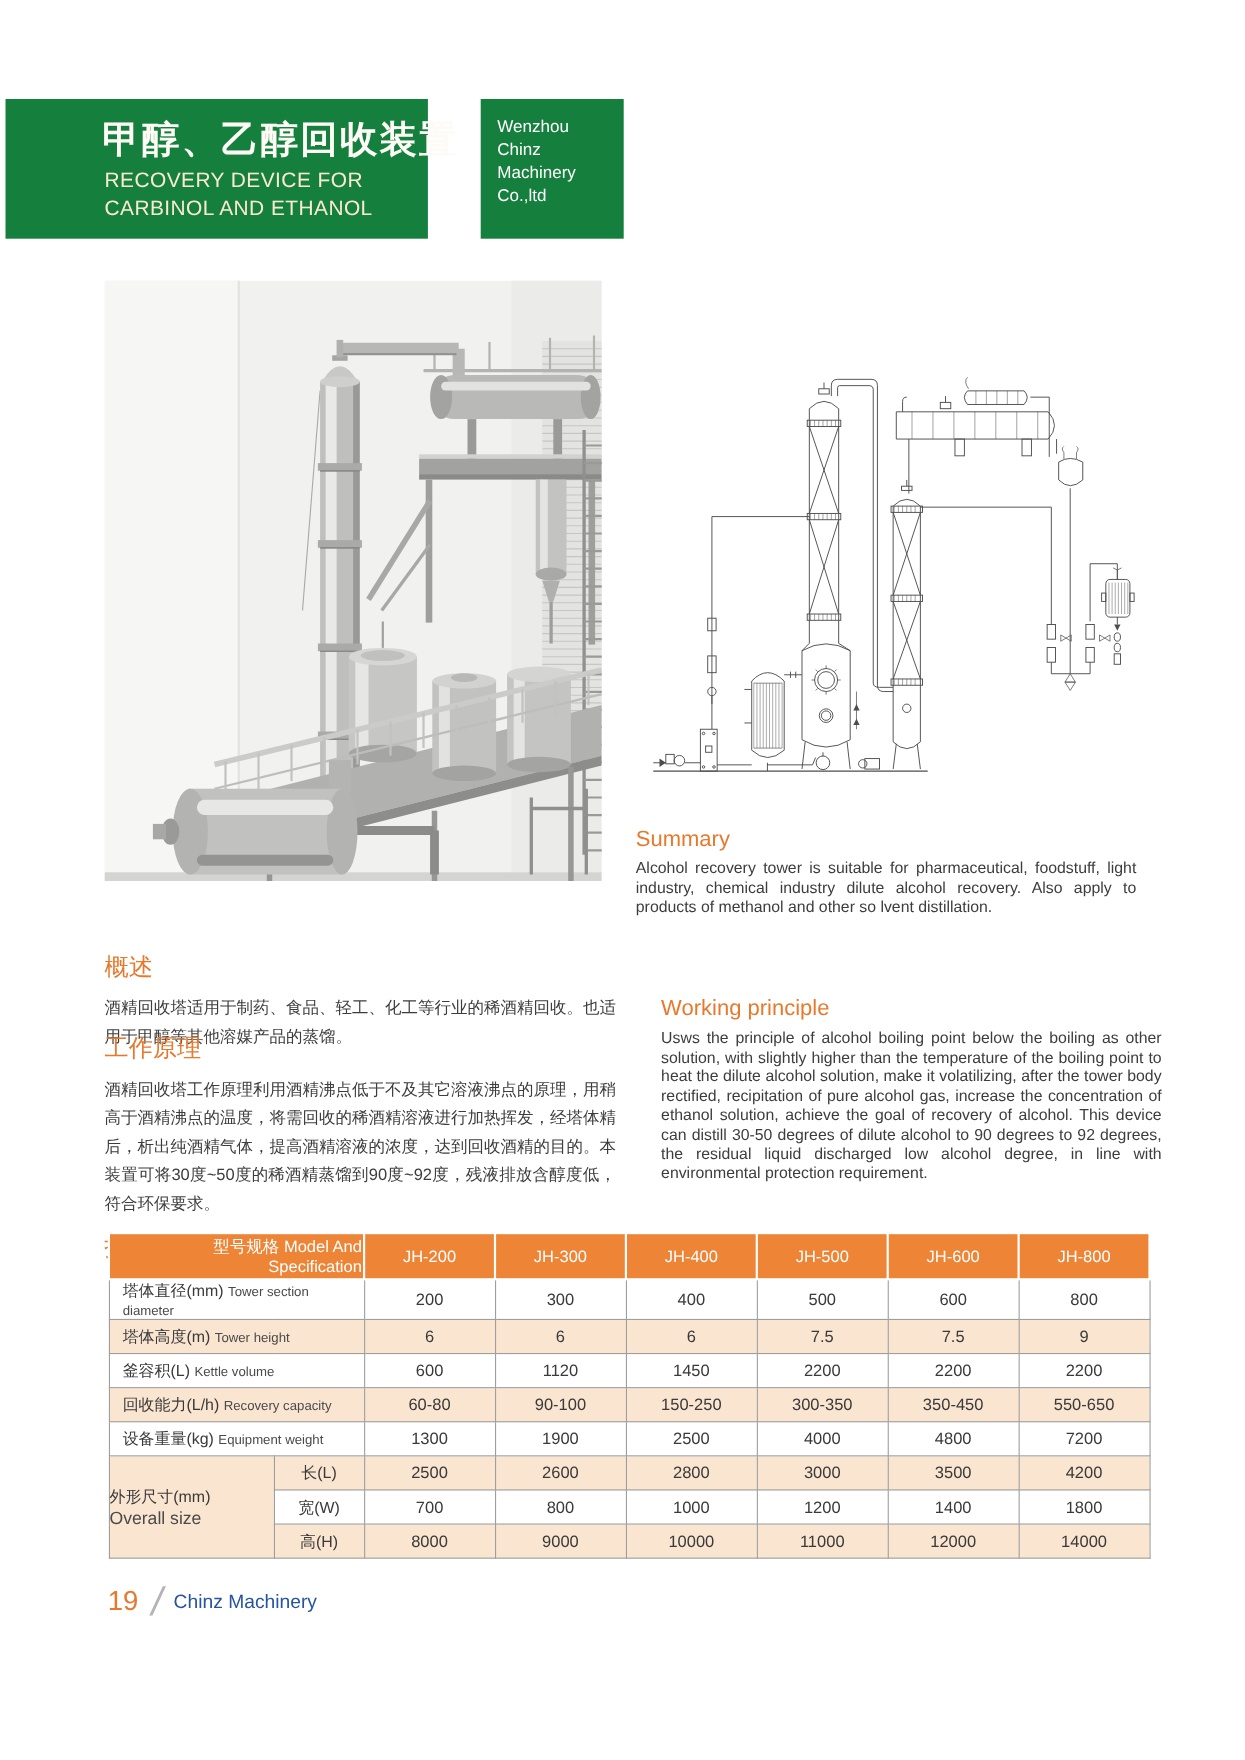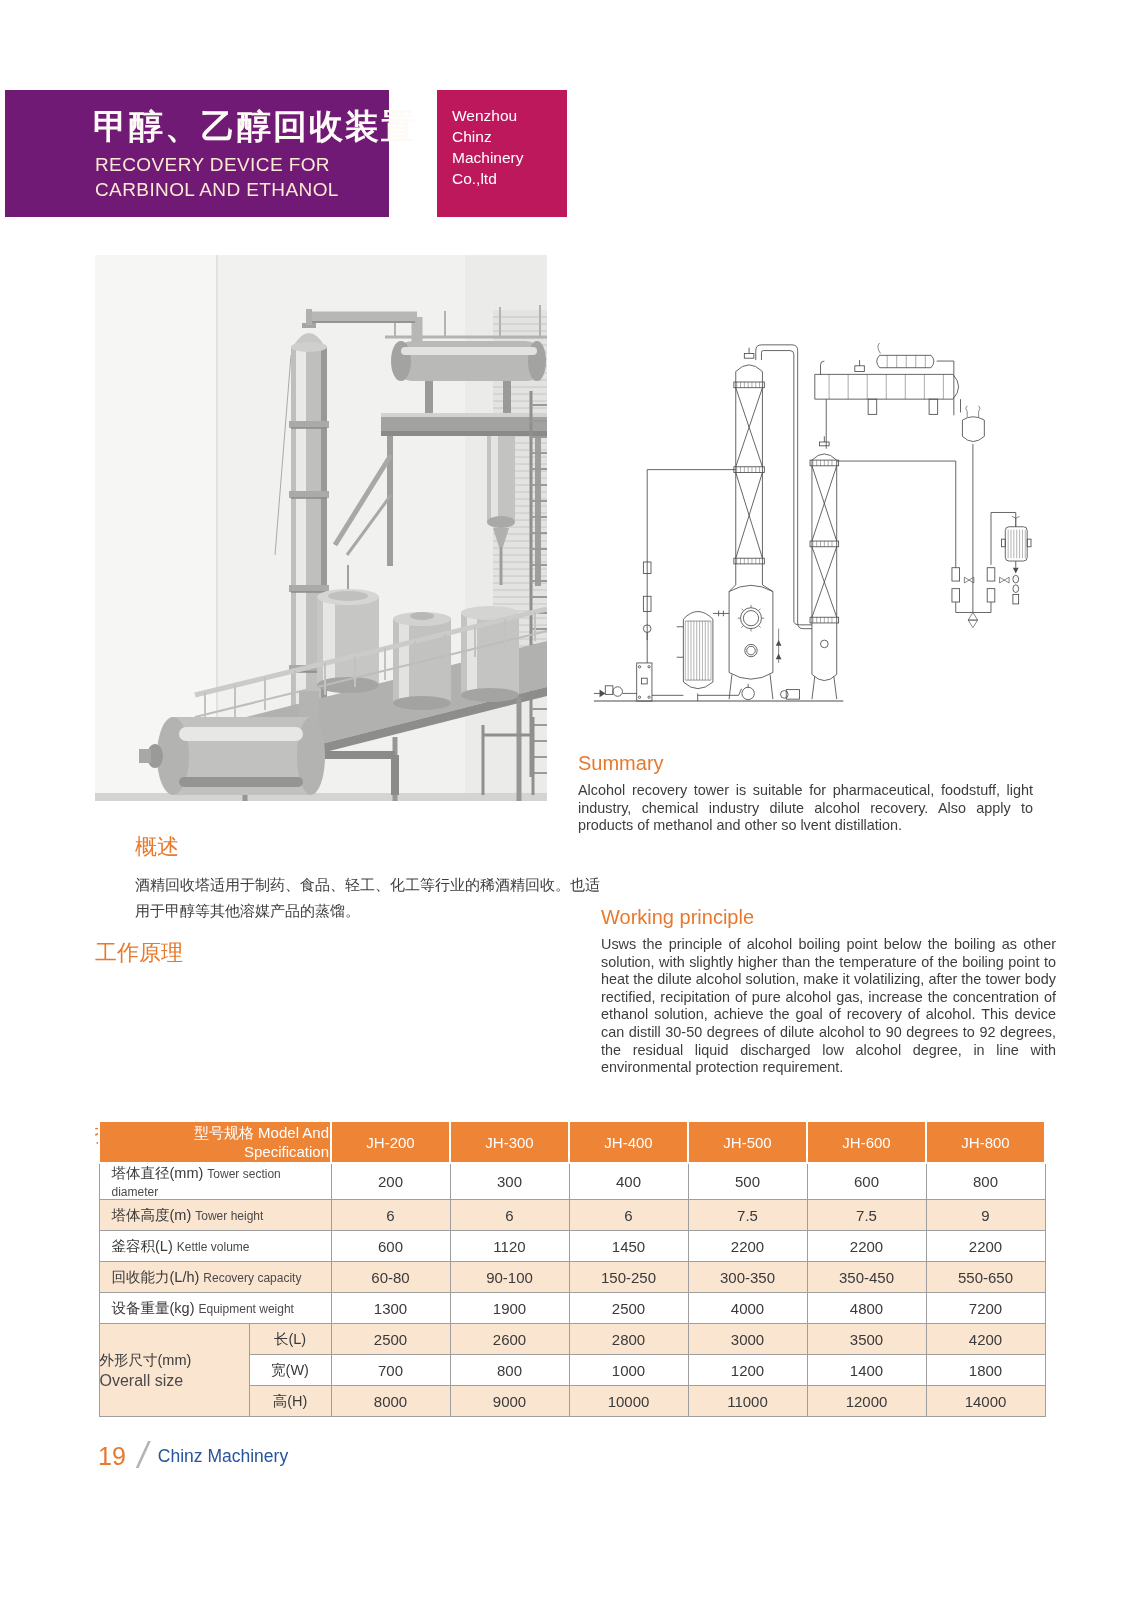--- a/index.html
+++ b/index.html
@@ -1,27 +1,27 @@
 <!DOCTYPE html>
 <html><head>
 <meta charset="utf-8">
 <style>
   html,body { margin:0; padding:0; background:#ffffff; }
   .page { position:relative; width:1132px; height:1600px; background:#fff;
           font-family:"Liberation Sans", sans-serif; overflow:hidden; }
 
   
   .hdr-orange { position:absolute; left:5px; top:90px; width:384px; height:127px;
-                background:#701a75; }
+                background:#15803d; }
   .hdr-zh { position:absolute; left:88px; top:14px; font-size:34px; font-weight:bold;
             color:#FEFBF6; letter-spacing:2px; white-space:nowrap; }
   .hdr-en { position:absolute; left:90px; top:62px; font-size:19px; line-height:25px;
             color:#FBEAD3; letter-spacing:0.4px; }
   .hdr-blue { position:absolute; left:437px; top:90px; width:130px; height:127px;
-              background:#be185d; color:#fff; font-size:15.5px; line-height:21px;
+              background:#15803d; color:#fff; font-size:15.5px; line-height:21px;
               padding:15px 0 0 15px; box-sizing:border-box; }
 
   
   .photo { position:absolute; left:95px; top:255px; width:452px; height:546px; }
   .diagram { position:absolute; left:575px; top:322px; width:472px; height:400px; }
 
   
   .sec { position:absolute; }
   .sec h2.zh { margin:0 0 10px 0; font-size:22px; font-weight:normal; color:#E8782B; }
   .sec h2.en { margin:0 0 7px 0; font-size:20px; font-weight:normal; color:#E8782B; }
@@ -288,26 +288,27 @@
     <rect x="436" y="228" width="4" height="8"></rect>
       <rect x="463" y="228" width="4" height="8"></rect>
     <path d="M451,215 V206 M447,204 l4,2 l4,-2" stroke-width="0.7"></path>
     <path d="M451,251 V258"></path>
     <path d="M448,258 l3,6 l3,-6 z" fill="#4d4d4d" stroke="none"></path>
     <ellipse cx="451" cy="270" rx="3" ry="4"></ellipse>
       <ellipse cx="451" cy="280" rx="3" ry="4"></ellipse>
     <rect x="448" y="286" width="6" height="10"></rect>
   </svg>
 
-  <div class="sec" style="left:95px; top:832px; width:465px;margin-left:40px;">
+  <div class="sec" style="left:95px; top:864px; width:465px;">
     <h2 class="zh">概述</h2>
     <p class="zh">酒精回收塔适用于制药、食品、轻工、化工等行业的稀酒精回收。也适用于甲醇等其他溶媒产品的蒸馏。</p>
   </div>
   <div class="sec" style="left:95px; top:938px; width:465px;">
     <h2 class="zh">工作原理</h2>
+    <p class="zh">酒精回收塔工作原理利用酒精沸点低于不及其它溶液沸点的原理，用稍高于酒精沸点的温度，将需回收的稀酒精溶液进行加热挥发，经塔体精后，析出纯酒精气体，提高酒精溶液的浓度，达到回收酒精的目的。本装置可将30度~50度的稀酒精蒸馏到90度~92度，残液排放含醇度低，符合环保要求。</p>
   </div>
 
   <div class="sec" style="left:578px; top:752px; width:455px;">
     <h2 class="en">Summary</h2>
     <p class="en">Alcohol recovery tower is suitable for pharmaceutical, foodstuff, light industry, chemical industry dilute alcohol recovery. Also apply to products of methanol and other so lvent distillation.</p>
   </div>
   <div class="sec" style="left:601px; top:906px; width:455px;">
     <h2 class="en">Working principle</h2>
     <p class="en">Usws the principle of alcohol boiling point below the boiling as other solution, with slightly higher than the temperature of the boiling point to heat the dilute alcohol solution, make it volatilizing, after the tower body rectified, recipitation of pure alcohol gas, increase the concentration of ethanol solution, achieve the goal of recovery of alcohol. This device can distill 30-50 degrees of dilute alcohol to 90 degrees to 92 degrees, the residual liquid discharged low alcohol degree, in line with environmental protection requirement.</p>
   </div>

